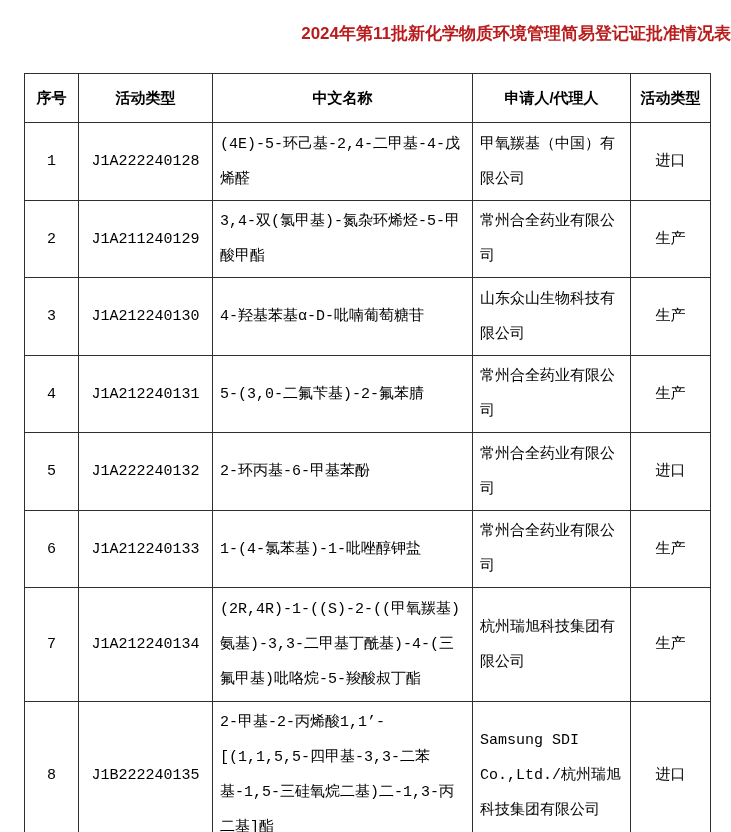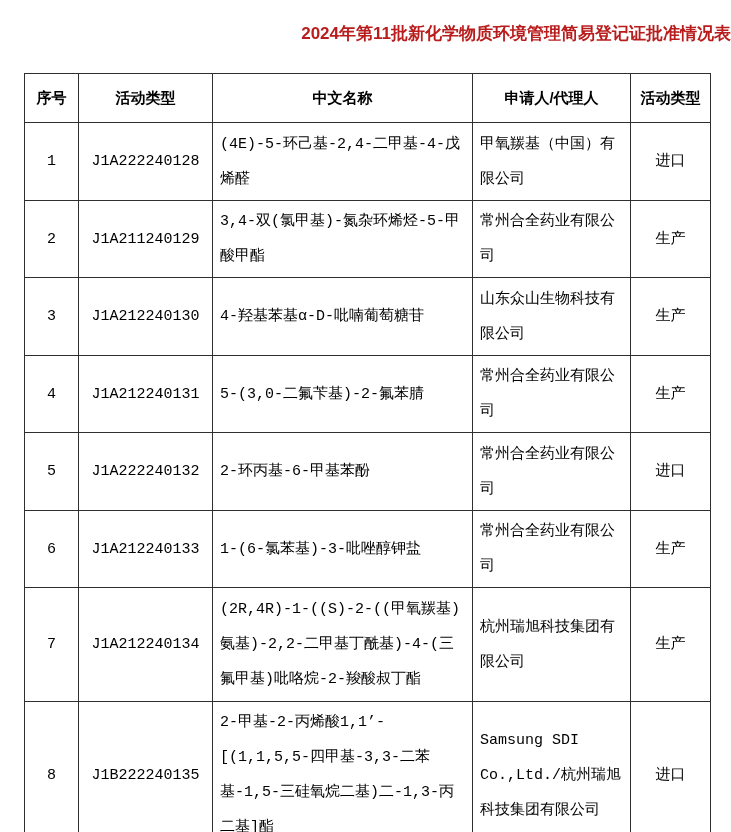--- a/index.html
+++ b/index.html
@@ -119,28 +119,28 @@
     <tr>
       <td class="c">5</td>
       <td class="c">J1A222240132</td>
       <td class="l">2-环丙基-6-甲基苯酚</td>
       <td class="l">常州合全药业有限公司</td>
       <td class="c">进口</td>
     </tr>
     <tr>
       <td class="c">6</td>
       <td class="c">J1A212240133</td>
-      <td class="l">1-(6-氯苯基)-3-吡唑醇钾盐</td>
+      <td class="l">1-(4-氯苯基)-1-吡唑醇钾盐</td>
       <td class="l">常州合全药业有限公司</td>
       <td class="c">生产</td>
     </tr>
     <tr>
       <td class="c">7</td>
       <td class="c">J1A212240134</td>
-      <td class="l">(2R,4R)-1-((S)-2-((甲氧羰基)氨基)-2,2-二甲基丁酰基)-4-(三氟甲基)吡咯烷-2-羧酸叔丁酯</td>
+      <td class="l">(2R,4R)-1-((S)-2-((甲氧羰基)氨基)-3,3-二甲基丁酰基)-4-(三氟甲基)吡咯烷-5-羧酸叔丁酯</td>
       <td class="l">杭州瑞旭科技集团有限公司</td>
       <td class="c">生产</td>
     </tr>
     <tr>
       <td class="c">8</td>
       <td class="c">J1B222240135</td>
       <td class="l">2-甲基-2-丙烯酸1,1’-[(1,1,5,5-四甲基-3,3-二苯基-1,5-三硅氧烷二基)二-1,3-丙二基]酯</td>
       <td class="l">Samsung SDI Co.,Ltd./杭州瑞旭科技集团有限公司</td>
       <td class="c">进口</td>
     </tr>

